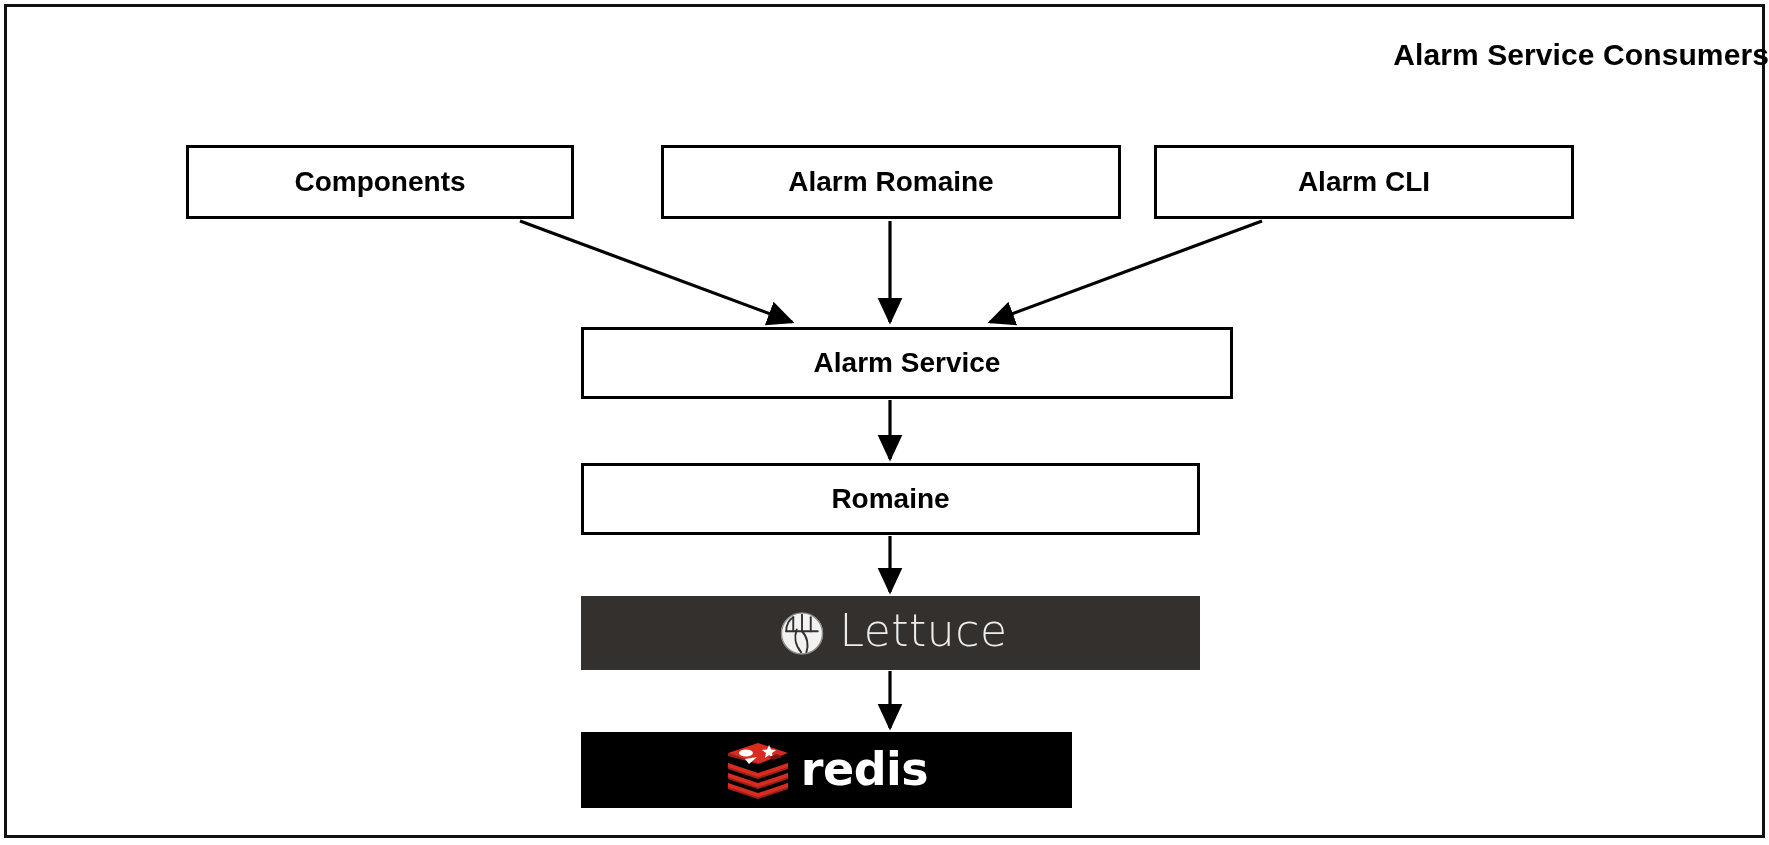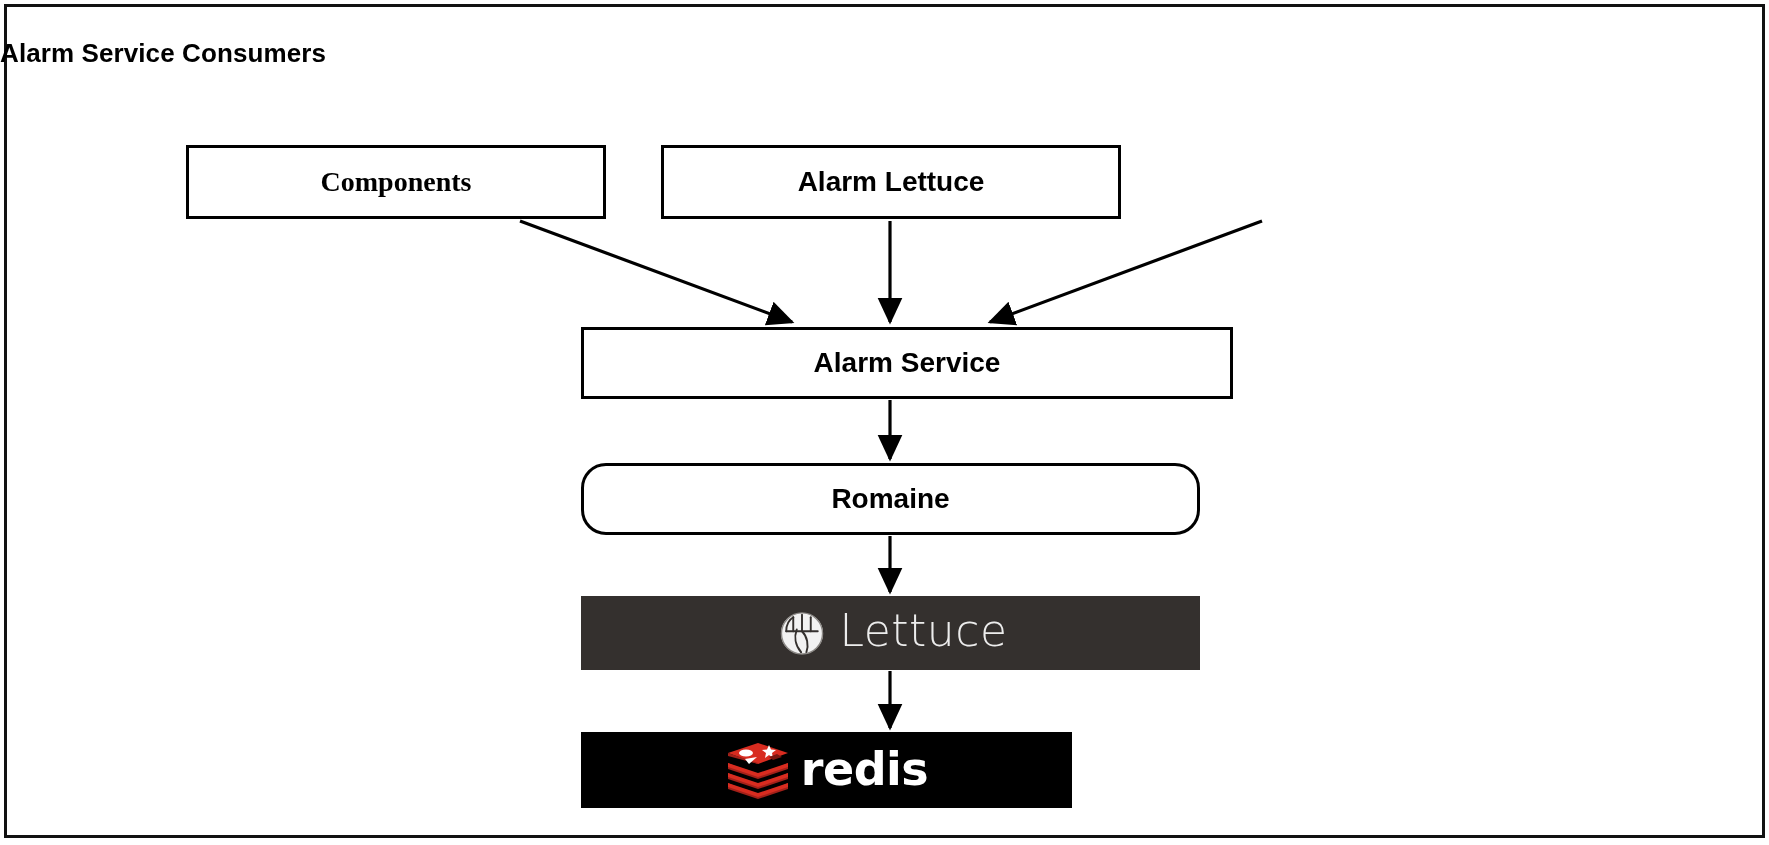--- a/index.html
+++ b/index.html
@@ -26,22 +26,22 @@
     height: 834px;
     border: 3px solid #111111;
     box-sizing: border-box;
     background: #ffffff;
   }
   .title {
     position: absolute;
     left: 0;
     top: 38px;
     width: 1769px;
-    text-align: left;
-    font-size: 26px;
+    text-align: right;
+    font-size: 30px;
     font-weight: bold;
     color: #000000;
     letter-spacing: 0.1px;
   }
   .node-box {
     position: absolute;
     box-sizing: border-box;
     border: 3px solid #000000;
     background: #ffffff;
     display: flex;
@@ -110,34 +110,37 @@
       </marker>
     </defs>
     <line x1="520" y1="221" x2="792" y2="322" stroke="#000000" stroke-width="3.2" marker-end="url(#ah)"></line>
     <line x1="890" y1="221" x2="890" y2="322" stroke="#000000" stroke-width="3.2" marker-end="url(#ah)"></line>
     <line x1="1262" y1="221" x2="990" y2="322" stroke="#000000" stroke-width="3.2" marker-end="url(#ah)"></line>
     <line x1="890" y1="400" x2="890" y2="459" stroke="#000000" stroke-width="3.2" marker-end="url(#ah)"></line>
     <line x1="890" y1="536" x2="890" y2="592" stroke="#000000" stroke-width="3.2" marker-end="url(#ah)"></line>
     <line x1="890" y1="671" x2="890" y2="728" stroke="#000000" stroke-width="3.2" marker-end="url(#ah)"></line>
   </svg>
 
-  <div class="node-box" style="left:186px; top:145px; width:420px; height:74px;font-family:Liberation Serif, serif;">
+  <div class="node-box" style="left:186px; top:145px; width:388px; height:74px;">
     <span>Components</span>
   </div>
 
   <div class="node-box" style="left:661px; top:145px; width:460px; height:74px;">
-    <span>Alarm Lettuce</span>
+    <span>Alarm Romaine</span>
   </div>
 
+  <div class="node-box" style="left:1154px; top:145px; width:420px; height:74px;">
+    <span>Alarm CLI</span>
+  </div>
 
   <div class="node-box" style="left:581px; top:327px; width:652px; height:72px;">
     <span>Alarm Service</span>
   </div>
 
-  <div class="node-box" style="left:581px; top:463px; width:619px; height:72px;border-radius:25px;">
+  <div class="node-box" style="left:581px; top:463px; width:619px; height:72px;">
     <span>Romaine</span>
   </div>
 
   <div class="logo-box lettuce" style="left:581px; top:596px; width:619px; height:74px;">
     <svg width="56" height="56" viewBox="0 0 64 64">
       <g fill="#F2F2F2">
         <path d="M32 9 C18.5 9 8 19 8 32.5 C8 45.5 18.5 56 32 56 C45.5 56 56 45.5 56 32.5 C56 19 45.5 9 32 9 Z" fill="#F2F2F2"></path>
       </g>
       <g fill="none" stroke="#34302E" stroke-width="2.2" stroke-linecap="round" stroke-linejoin="round">
         <path d="M22 14 C17 17 14 23 14 30"></path>

